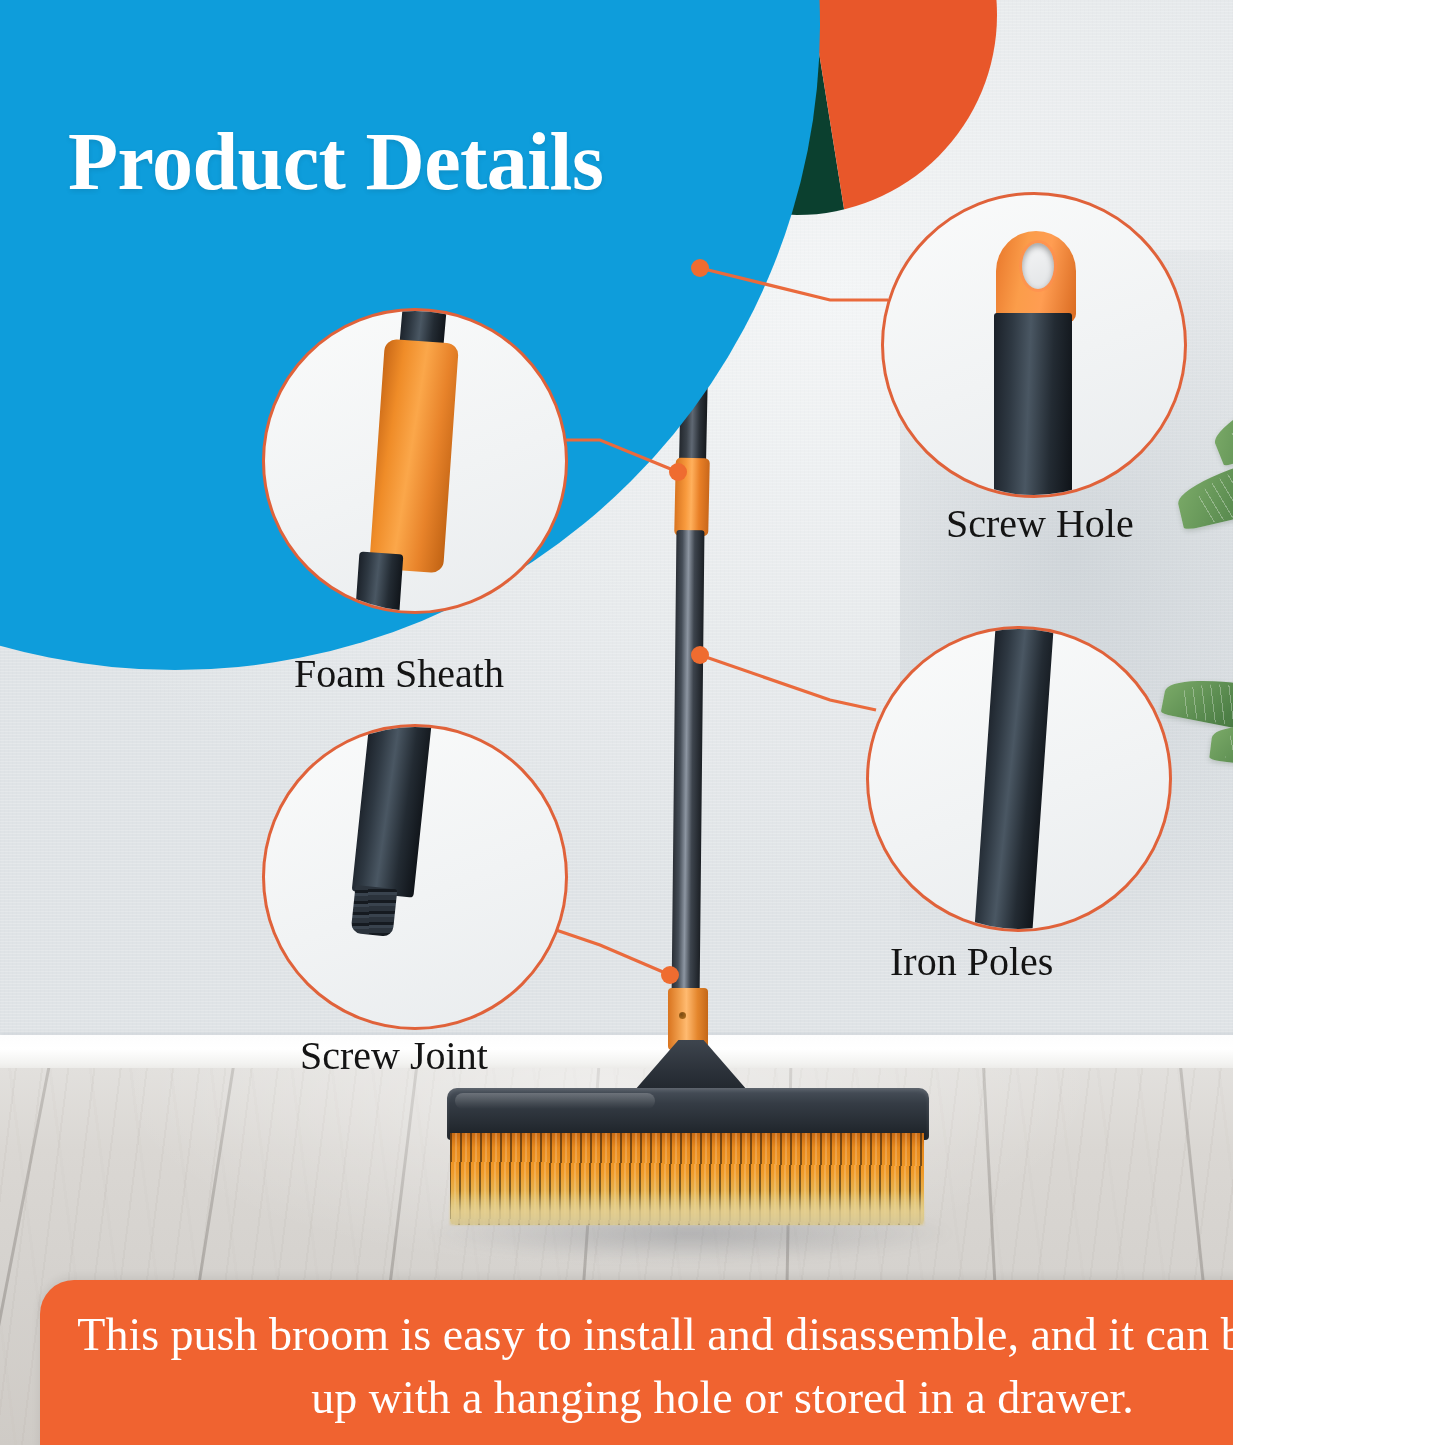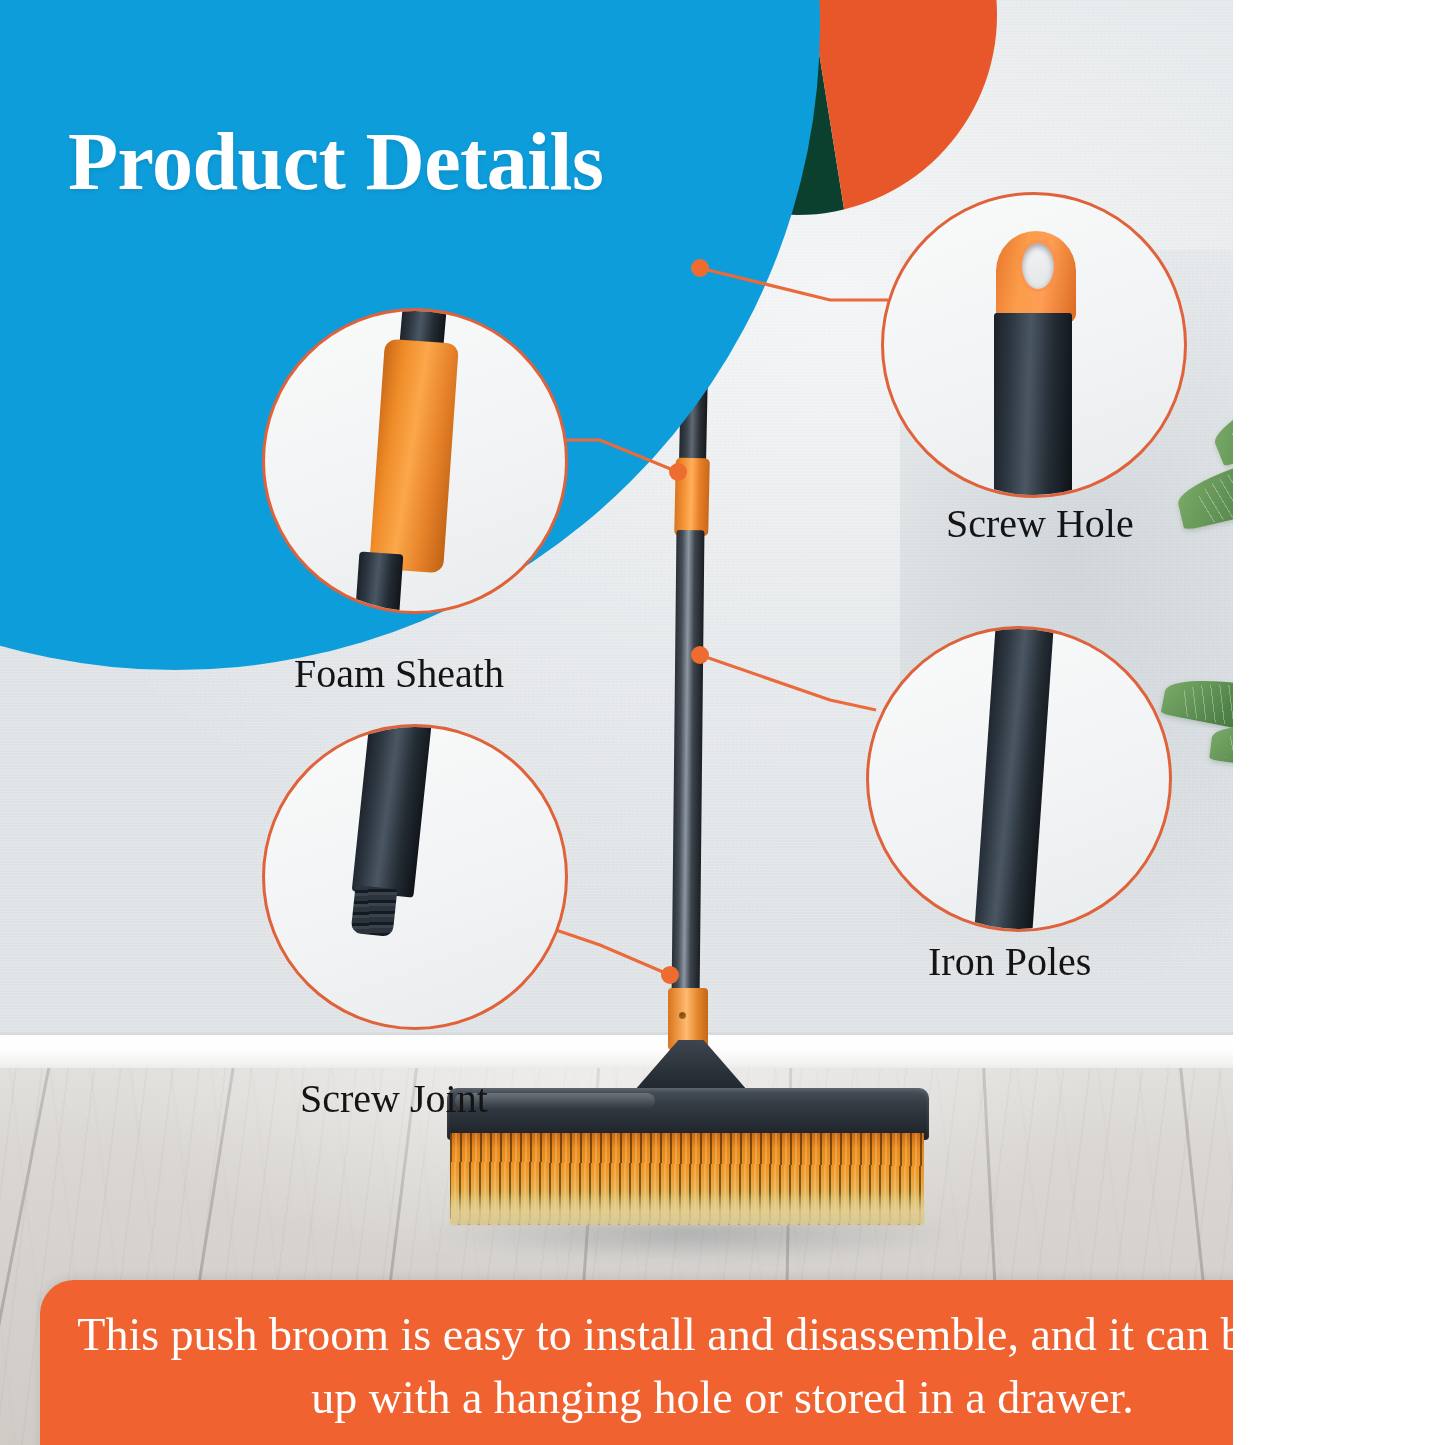--- a/index.html
+++ b/index.html
@@ -370,27 +370,27 @@
       <div class="z-pole-dark" style="left:110px; top:118px; width:78px; height:188px; border-radius:3px;"></div>
     </div>
     <div class="callout-label" style="left:946px; top:500px;">Screw Hole</div>
   </div>
 
   <div class="callout">
     <div class="callout-circle" style="left:262px; top:724px; width:300px; height:300px;">
       <div class="z-pole-dark" style="left:96px; top:-14px; width:62px; height:182px; transform:rotate(6deg); border-radius:4px;"></div>
       <div class="z-thread" style="left:88px; top:160px; width:42px; height:48px; transform:rotate(6deg);"></div>
     </div>
-    <div class="callout-label" style="left:300px; top:1032px;margin-top:43px;">Screw Joint</div>
+    <div class="callout-label" style="left:300px; top:1032px;">Screw Joint</div>
   </div>
 
   <div class="callout">
     <div class="callout-circle" style="left:866px; top:626px; width:300px; height:300px;">
       <div class="z-pole-dark" style="left:116px; top:-30px; width:58px; height:360px; transform:rotate(4deg); border-radius:2px;"></div>
     </div>
-    <div class="callout-label" style="left:928px; top:938px;">Iron Poles</div>
+    <div class="callout-label" style="left:890px; top:938px;">Iron Poles</div>
   </div>
 
   <div class="banner">
     <div class="banner-text">This push broom is easy to install and disassemble, and it can be hung up with a hanging hole or stored in a drawer.</div>
   </div>
 
 </div>
 
 </body></html>

